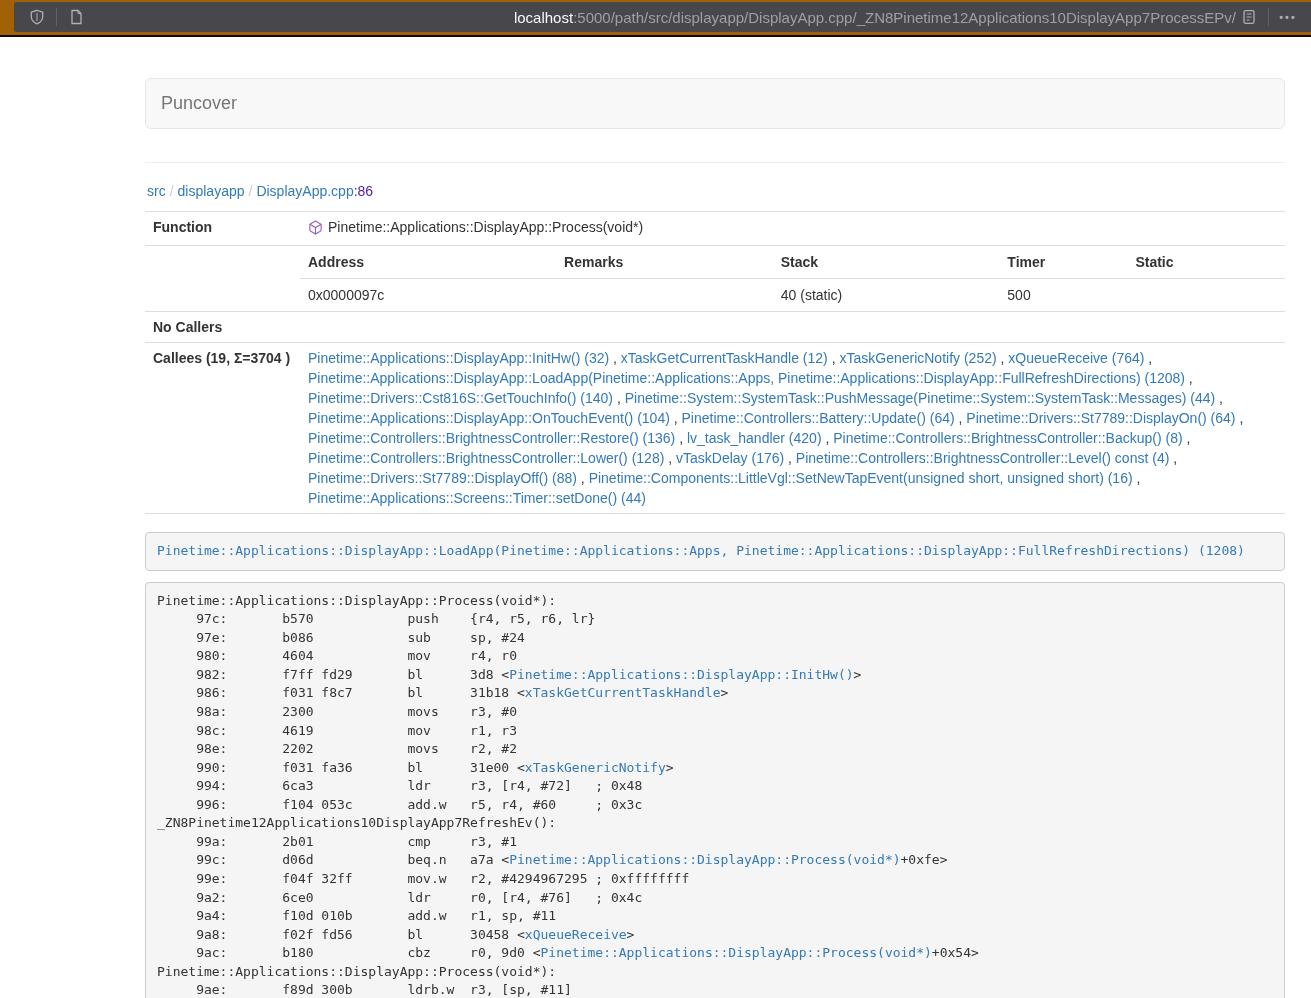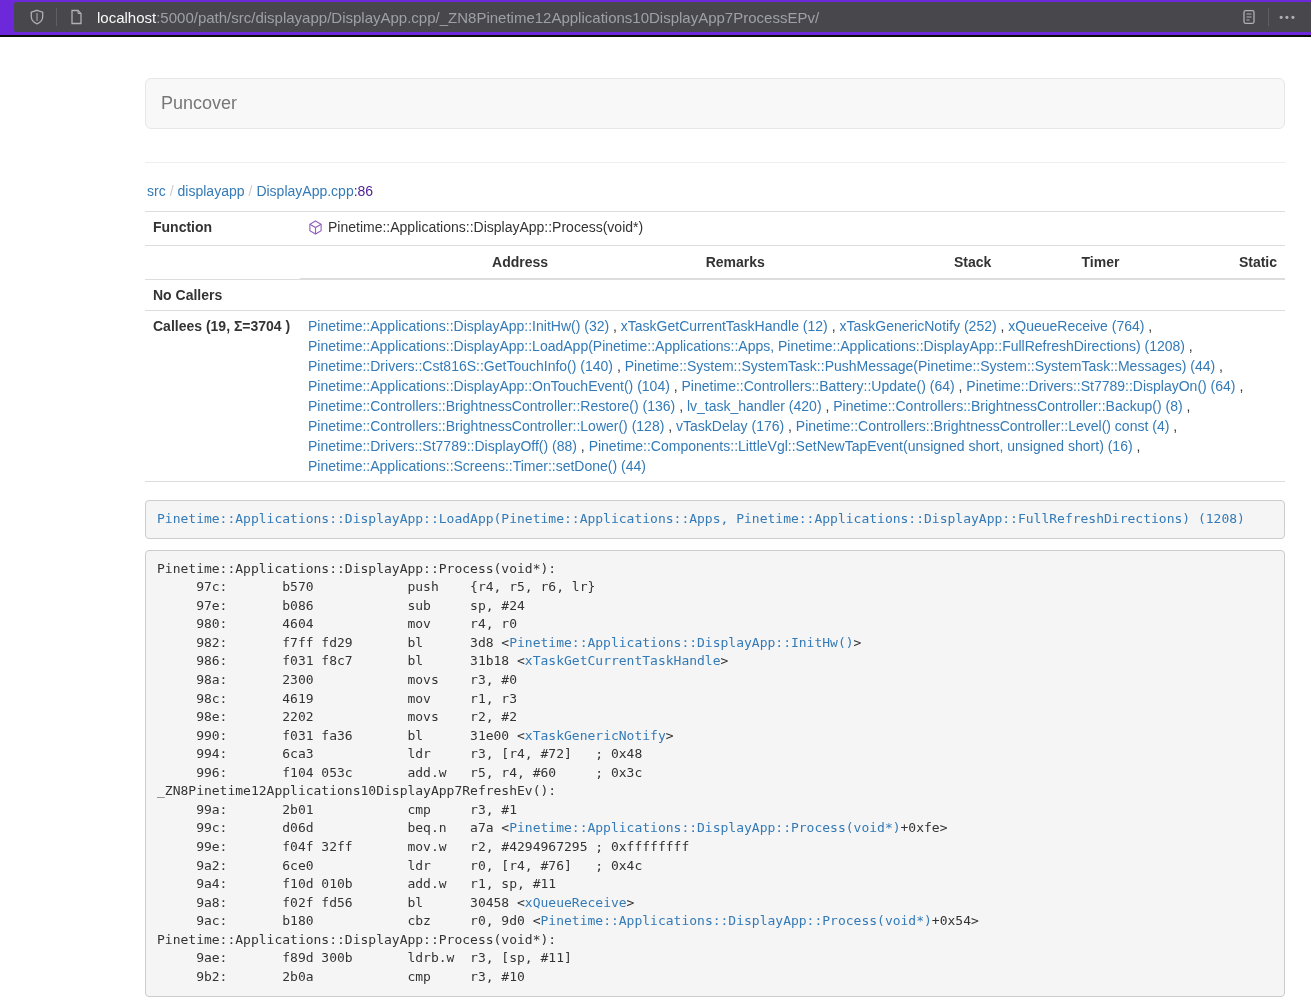--- a/index.html
+++ b/index.html
@@ -6,24 +6,25 @@
   html, body { margin: 0; padding: 0; }
   body {
     width: 1311px; height: 998px; overflow: hidden;
     background: #ffffff;
     font-family: "Liberation Sans", "DejaVu Sans", sans-serif;
     color: #333;
   }
 
   
   .browser-bar {
-    height: 37px; background: #6d28d9;
+    height: 37px; background: #a16207;
     border-bottom: 2px solid #0c0c0d;
     display: flex; align-items: stretch;
     padding-left: 14px;
+    text-align: right;
   }
   .url-bar {
     flex: 1; margin: 2px 0 3px 0; background: #47474c;
     border-radius: 2px 0 0 2px;
     display: flex; align-items: center;
     padding: 0 10px 0 10px;
     min-width: 0;
   }
   .tb-icon { display: inline-flex; align-items: center; justify-content: center;
     width: 26px; height: 26px; flex: 0 0 auto; }
@@ -64,21 +65,21 @@
   table.ftable > tbody > tr > td {
     border-top: 1px solid #ddd; padding: 5px 8px; text-align: left;
     vertical-align: top; line-height: 20px; font-weight: normal;
   }
   table.ftable > tbody > tr > th { width: 155px; font-weight: bold; margin-left: 40px; }
   td.nested-cell { padding: 0 !important; }
   table.ntable { width: 100%; border-collapse: collapse; }
   table.ntable th, table.ntable td {
     padding: 6px 8px; text-align: left; line-height: 20px;
   }
-  table.ntable th { font-weight: bold; border-bottom: 1px solid #ddd; text-align: right; }
+  table.ntable th { font-weight: bold; border-bottom: 1px solid #ddd; }
   .sym-icon { display: inline-block; vertical-align: -3px; margin-right: 5px; }
 
   
   pre {
     font-family: "DejaVu Sans Mono", "Liberation Mono", monospace;
     font-size: 13px; line-height: 1.42857; color: #333;
     background: #f5f5f5; border: 1px solid #ccc; border-radius: 4px;
     padding: 9px 11px; margin: 0 0 11px; white-space: pre; overflow: hidden;
   }
 </style>
@@ -142,20 +143,27 @@
         <td class="nested-cell">
           <table class="ntable">
             <tbody>
               <tr>
                 <th style="width:26%">Address</th>
                 <th style="width:22%">Remarks</th>
                 <th style="width:23%">Stack</th>
                 <th style="width:13%">Timer</th>
                 <th style="width:16%">Static</th>
               </tr>
+              <tr>
+                <td>0x0000097c</td>
+                <td></td>
+                <td>40 (static)</td>
+                <td>500</td>
+                <td></td>
+              </tr>
             </tbody>
           </table>
         </td>
       </tr>
       <tr>
         <th>No Callers</th>
         <td></td>
       </tr>
       <tr>
         <th>Callees (19, Σ=3704 )</th>

